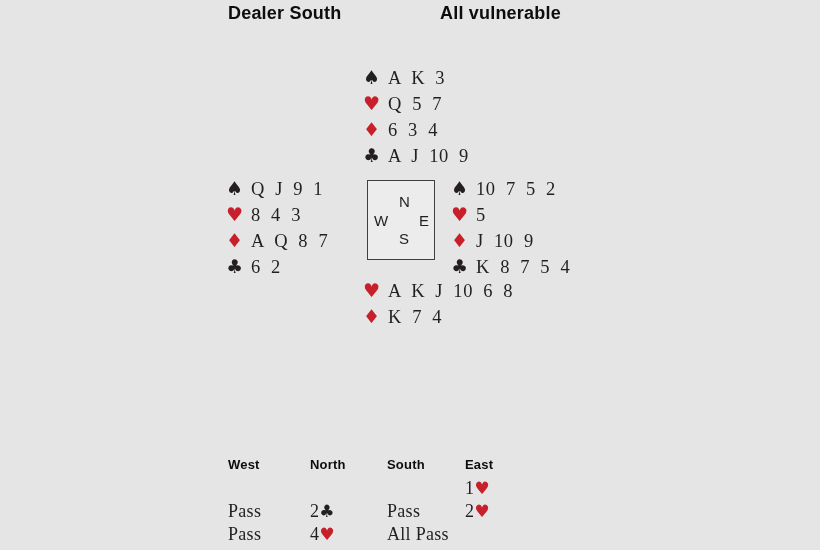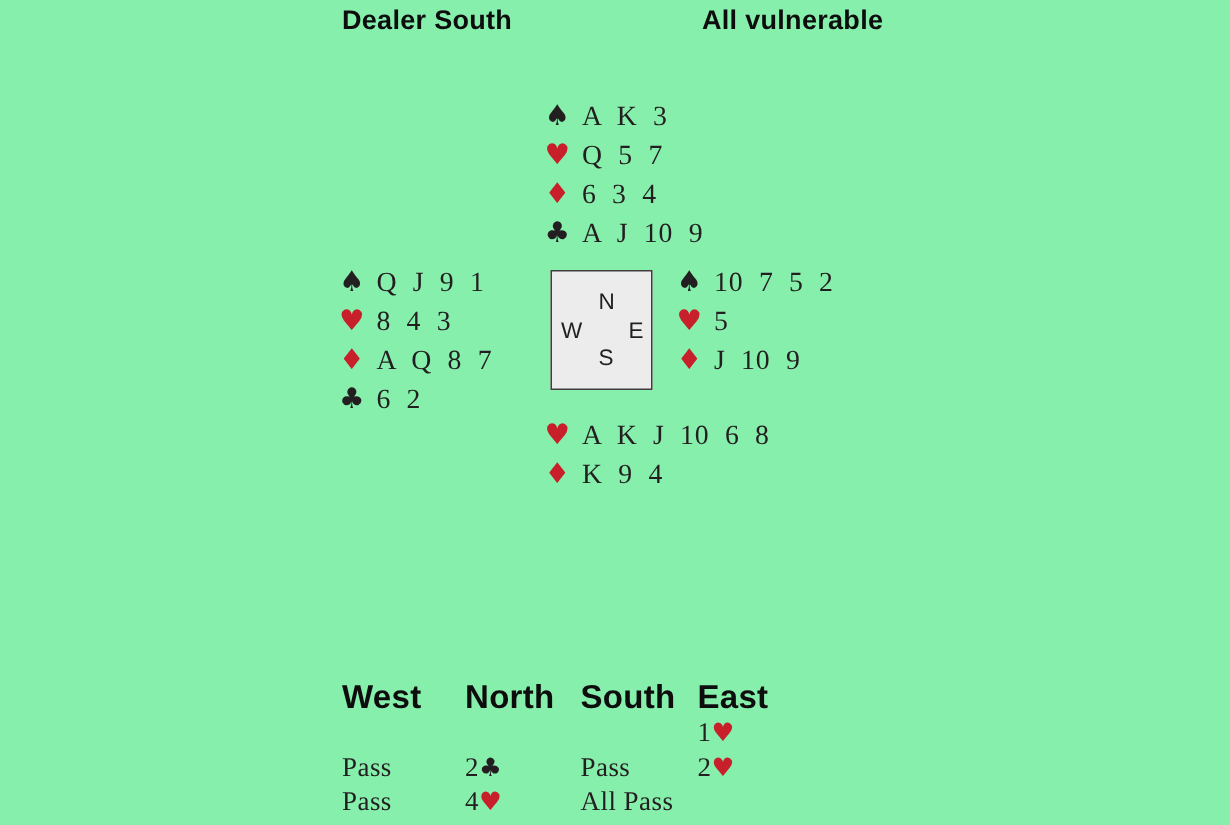--- a/index.html
+++ b/index.html
@@ -7,37 +7,37 @@
     --text-black: #231f20;
     --compass-bg: #ececec;
     --compass-border: #3f3f3f;
   }
   * { box-sizing: border-box; }
   html, body { margin: 0; padding: 0; background: #ffffff; }
   .stage {
     position: relative;
     width: 820px;
     height: 550px;
-    background: #86efac;
+    background: #e5e5e5;
     font-family: "Liberation Serif", serif;
     color: var(--text-black);
     overflow: hidden;
   }
   .board-head {
     position: absolute;
     top: 3px;
     font-family: "Liberation Sans", sans-serif;
     font-weight: 700;
     font-size: 18px;
     color: #0d0d0d;
     letter-spacing: 0.2px;
     white-space: nowrap;
   }
   .dealer { left: 228px; }
-  .vul { left: 468px; }
+  .vul { left: 440px; }
 
   .hand { position: absolute; white-space: nowrap; }
   .hand-north { left: 363px; top: 64px; }
   .hand-west  { left: 226px; top: 175px; }
   .hand-east  { left: 451px; top: 175px; }
   .hand-south { left: 363px; top: 277px; }
 
   .suit-line { height: 26px; line-height: 26px; white-space: nowrap; }
   .suit {
     font-family: "DejaVu Sans", sans-serif;
@@ -77,21 +77,21 @@
     top: 454px;
     display: grid;
     grid-template-columns: 82px 77px 78px 110px;
     grid-auto-rows: 23px;
   }
   .acol-head {
     height: 27px;
     line-height: 22px;
     font-family: "Liberation Sans", sans-serif;
     font-weight: 700;
-    font-size: 22px;
+    font-size: 13px;
     color: #0d0d0d;
     letter-spacing: 0.2px;
   }
   .acell {
     font-size: 18px;
     line-height: 23px;
     white-space: nowrap;
     letter-spacing: 0.3px;
   }
   .bid-suit {
@@ -148,28 +148,31 @@
   <div class="hand hand-east">
     <div class="suit-line">
       <span class="suit">♠</span><span class="cards">10 7 5 2</span>
     </div>
     <div class="suit-line">
       <span class="suit red">♥</span><span class="cards">5</span>
     </div>
     <div class="suit-line">
       <span class="suit red">♦</span><span class="cards">J 10 9</span>
     </div>
+    <div class="suit-line">
+      <span class="suit">♣</span><span class="cards">K 8 7 5 4</span>
+    </div>
   </div>
 
   <div class="hand hand-south">
     <div class="suit-line">
       <span class="suit red">♥</span><span class="cards">A K J 10 6 8</span>
     </div>
     <div class="suit-line">
-      <span class="suit red">♦</span><span class="cards">K 9 4</span>
+      <span class="suit red">♦</span><span class="cards">K 7 4</span>
     </div>
   </div>
 
   <div class="auction">
     <div class="acol-head">West</div>
     <div class="acol-head">North</div>
     <div class="acol-head">South</div>
     <div class="acol-head">East</div>
 
     <div class="acell"></div>

